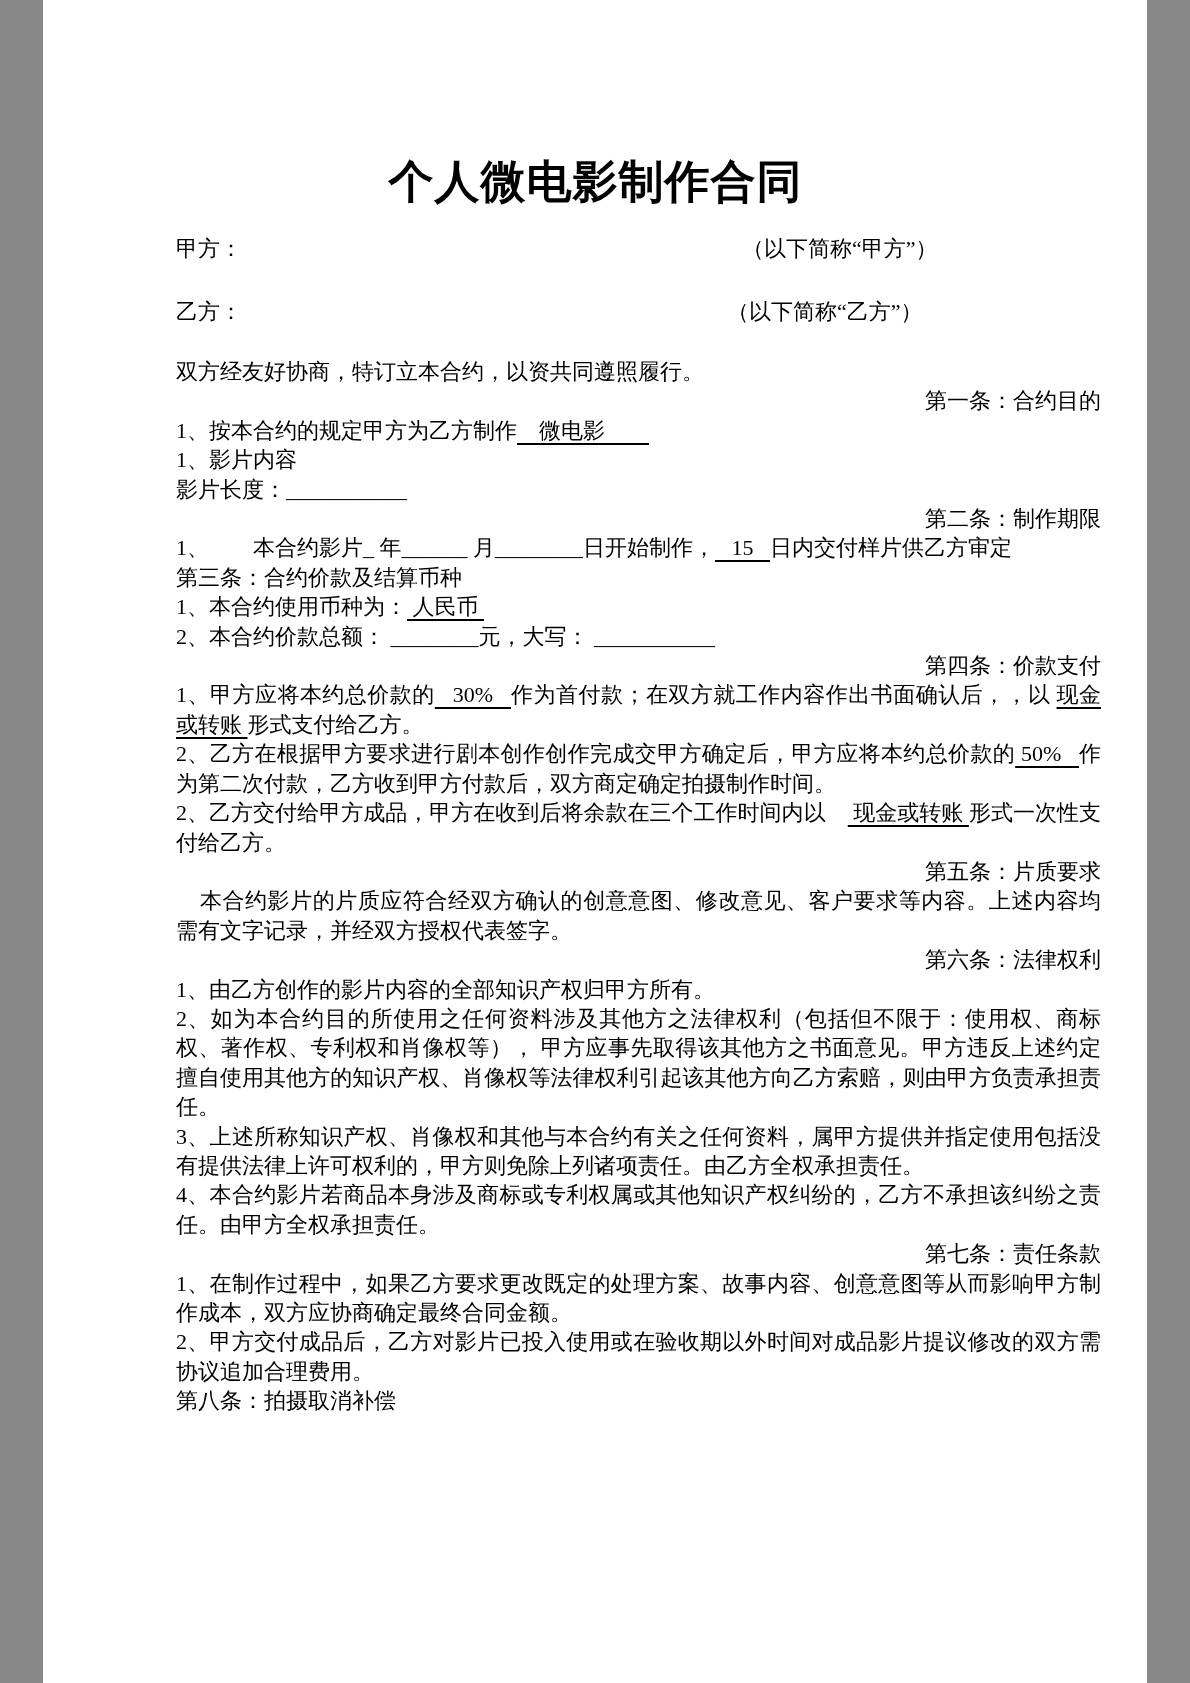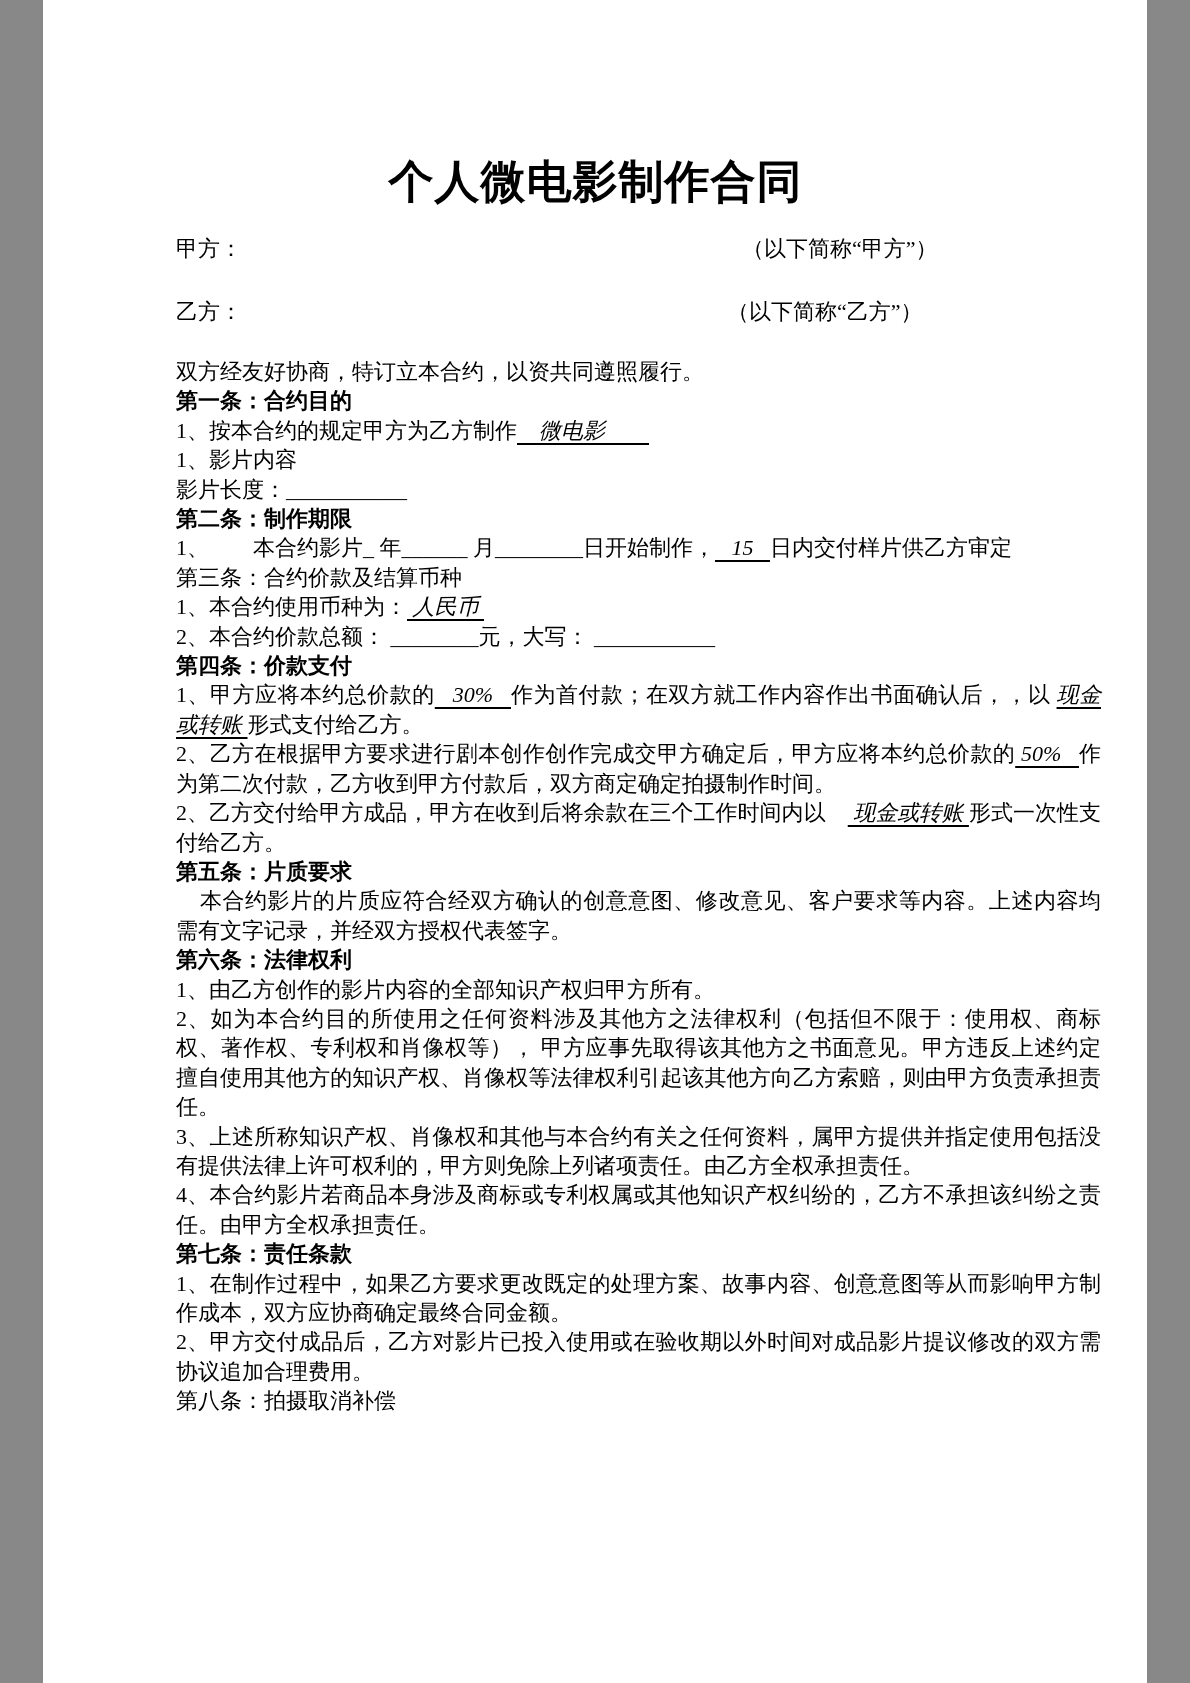--- a/index.html
+++ b/index.html
@@ -39,30 +39,29 @@
     font-size: 22px;
     line-height: 29.4px;
     text-align: justify;
   }
   .body p {
     margin: 0;
     white-space: pre-wrap;
     word-break: break-all;
   }
   .body p.h {
-    font-weight: bold;
+    font-weight: normal;
     font-family: "Liberation Sans", "DejaVu Sans", sans-serif;
-    text-align: left;
+    text-align: right;
   }
   .body p.ind { text-indent: 24px; }
   .u {
     text-decoration: underline;
     text-decoration-thickness: 1.5px;
     text-underline-offset: 5px;
-    font-style: italic;
   }
 </style>
 </head>
 <body>
 
 <div class="page">
   <h1 class="title">个人微电影制作合同</h1>
 
   <div class="party a">
     <span class="label">甲方：</span>

